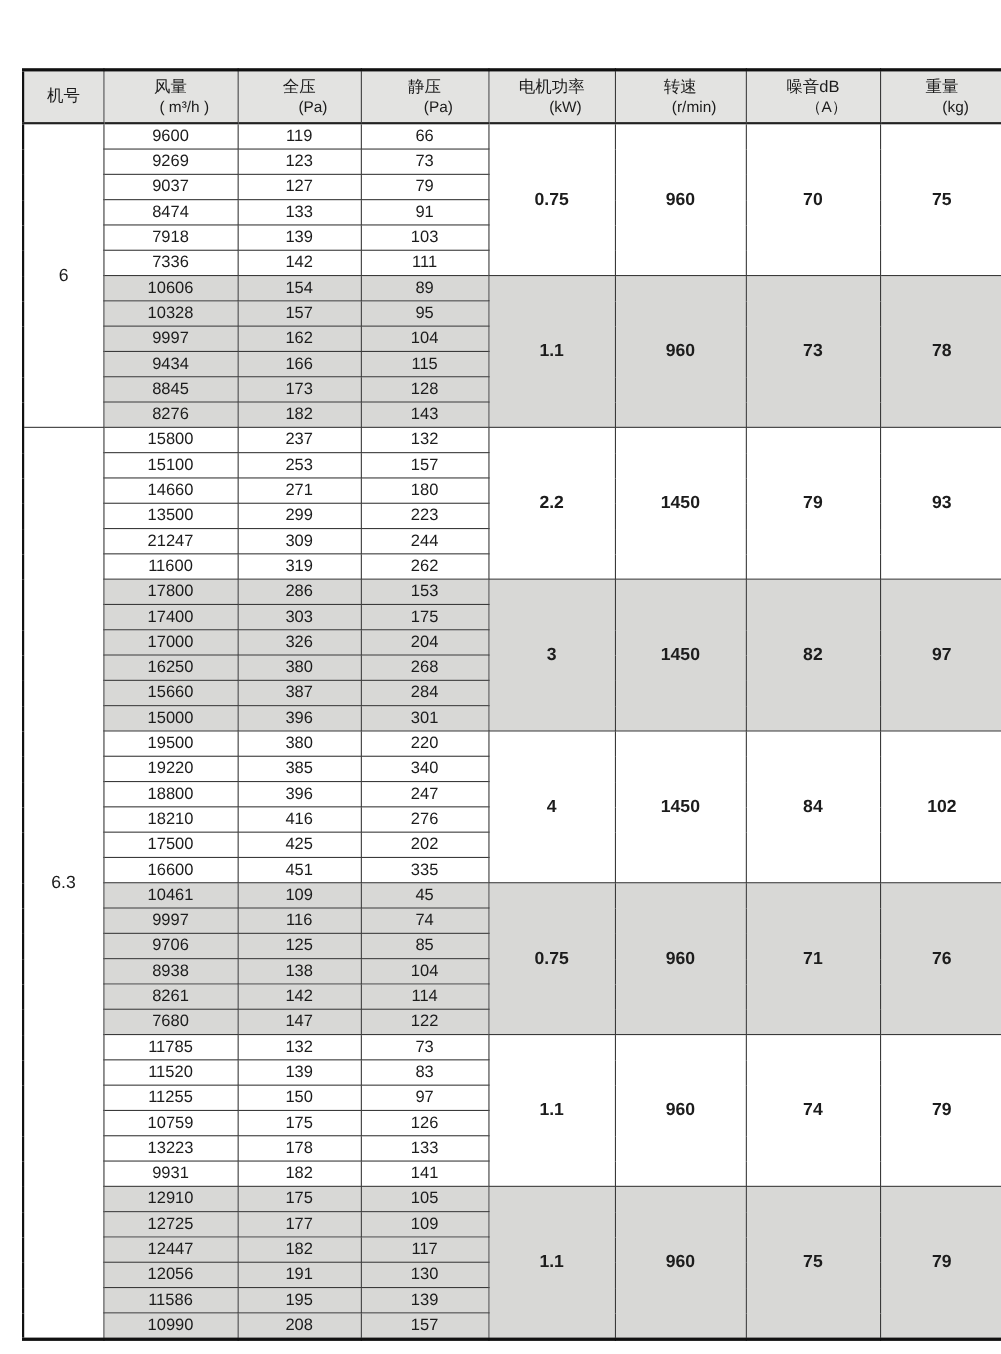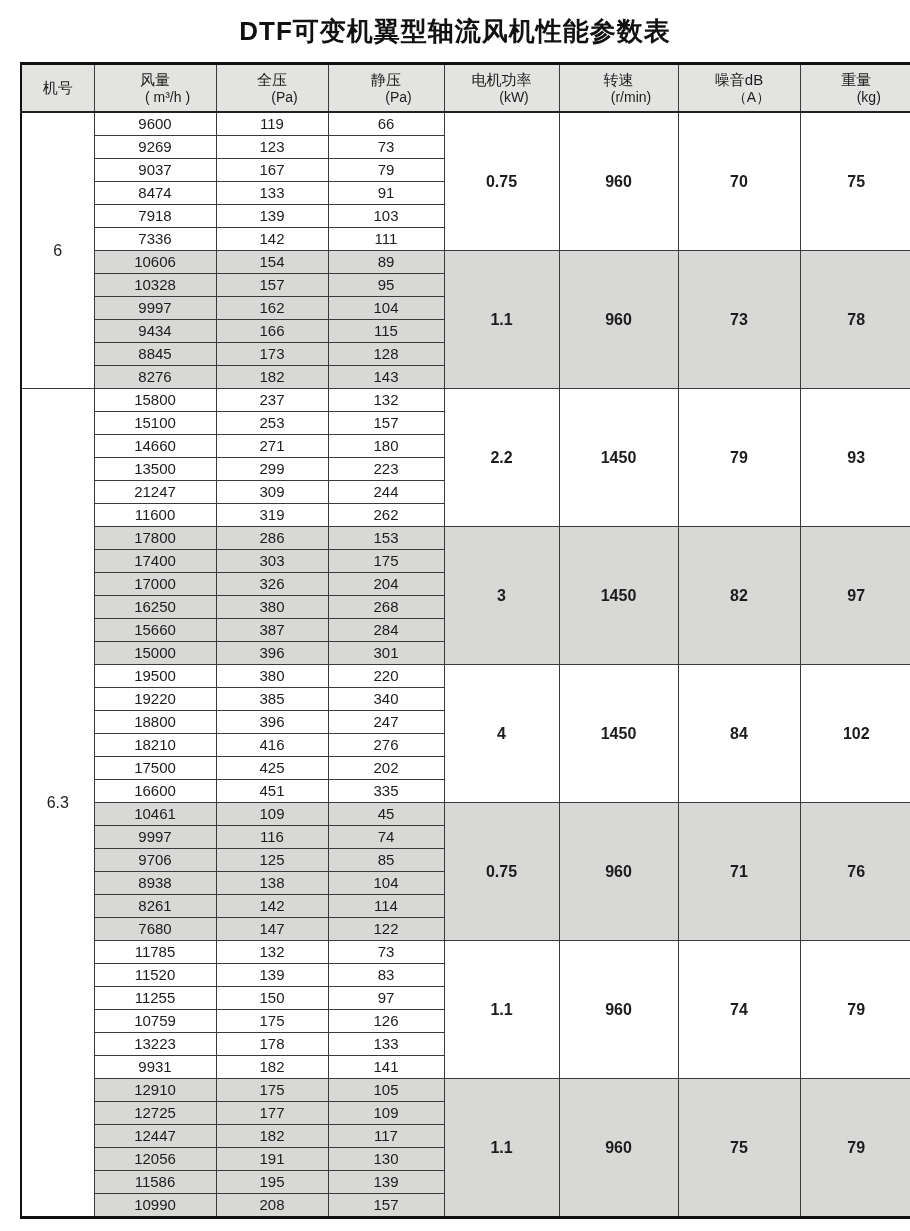--- a/index.html
+++ b/index.html
@@ -66,21 +66,20 @@
   table.spec-table tbody td.machine {
     background: #ffffff !important;
     font-size: 16px;
   }
   table.spec-table tbody td.merged { font-size: 16px; font-weight: bold; }
 </style>
 </head>
 <body>
 
 <div class="page">
-  <h1 class="title">DTF可变机翼型轴流风机性能参数表</h1>
 
   <table class="spec-table">
     <colgroup>
       <col style="width:73px">
         <col style="width:122px">
         <col style="width:112px">
         <col style="width:116px">
       <col style="width:115px">
         <col style="width:119px">
         <col style="width:122px">
@@ -132,21 +131,21 @@
           <td rowspan="6" class="merged">70</td>
           <td rowspan="6" class="merged">75</td>
         </tr>
         <tr>
           <td>9269</td>
           <td>123</td>
           <td>73</td>
         </tr>
         <tr>
           <td>9037</td>
-          <td>167</td>
+          <td>127</td>
           <td>79</td>
         </tr>
         <tr>
           <td>8474</td>
           <td>133</td>
           <td>91</td>
         </tr>
         <tr>
           <td>7918</td>
           <td>139</td>

